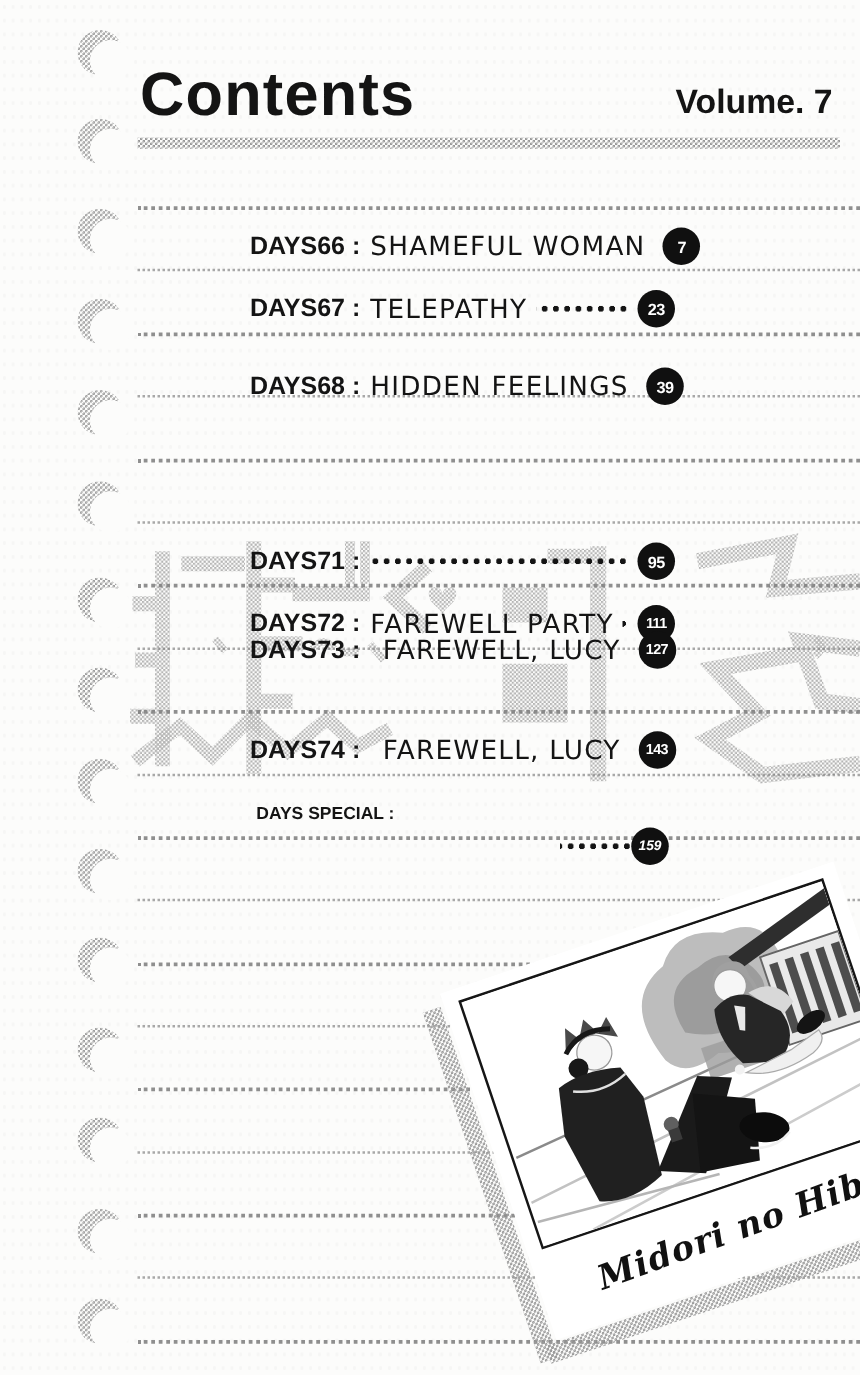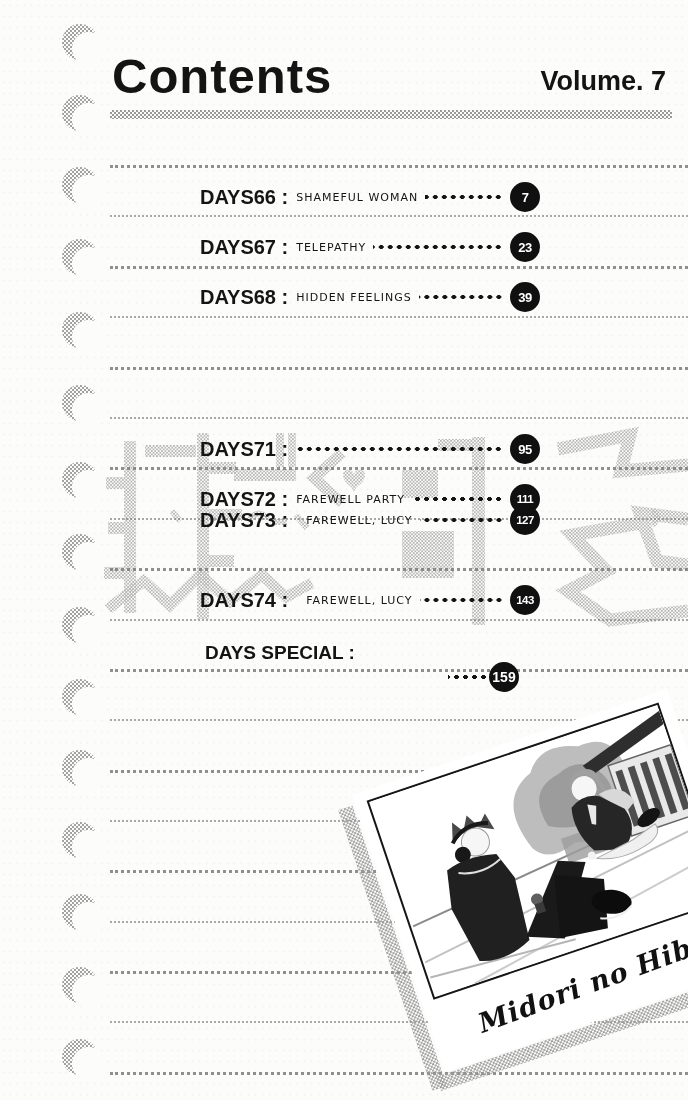--- a/index.html
+++ b/index.html
@@ -34,41 +34,41 @@
   .title{position:absolute;left:112px;top:48px;font-size:49px;font-weight:bold;
     letter-spacing:1px;z-index:4;}
   .volume{position:absolute;right:22px;top:66px;font-size:27px;font-weight:bold;z-index:4;}
   .header-rule{position:absolute;left:110px;top:110px;width:562px;height:9px;z-index:4;}
   
   .logo-art{position:absolute;left:100px;top:423px;z-index:2;opacity:.55;}
   
   .row{position:absolute;left:200px;width:340px;height:50px;display:flex;
     align-items:center;z-index:3;}
   .chap-label{font-weight:bold;font-size:20px;white-space:nowrap;flex:0 0 auto;}
-  .chap-title{font-family:"DejaVu Sans",sans-serif;font-size:11px;letter-spacing:1px;
+  .chap-title{font-family:"DejaVu Sans",sans-serif;font-size:21px;letter-spacing:1px;
     white-space:nowrap;margin-left:8px;flex:0 0 auto;}
   .row.indent .chap-title{margin-left:18px;}
   .leader{flex:1 1 auto;height:6px;margin:0 7px;align-self:center;
     background-image:radial-gradient(circle,#141414 2.2px,transparent 2.5px);
     background-size:9px 6px;background-repeat:repeat-x;background-position:right center;}
   .badge{flex:0 0 auto;width:30px;height:30px;border-radius:50%;background:#101010;
     color:#fff;font-weight:bold;font-size:13px;display:flex;align-items:center;
     justify-content:center;letter-spacing:-0.5px;}
   .badge.wide{font-size:11.5px;}
   
   .special{position:absolute;left:205px;top:636px;width:345px;height:72px;z-index:3;}
-  .sp-label{position:absolute;left:0;top:6px;font-weight:bold;font-size:19px;white-space:nowrap;}
+  .sp-label{position:absolute;left:0;top:6px;font-weight:bold;font-size:14px;white-space:nowrap;}
   .sp-lines{position:absolute;left:122px;top:3px;width:160px;text-align:center;
     font-family:"DejaVu Sans",sans-serif;font-size:14.5px;letter-spacing:.5px;line-height:19px;}
   .sp-leader{position:absolute;left:243px;top:38px;width:58px;height:6px;
     background-image:radial-gradient(circle,#141414 2.2px,transparent 2.5px);
     background-size:9px 6px;background-repeat:repeat-x;background-position:right center;}
-  .sp-badge{position:absolute;left:284px;top:26px;width:30px;height:30px;border-radius:50%;
-    background:#101010;color:#fff;font-weight:bold;font-size:14px;display:flex;
-    align-items:center;justify-content:center;}
+  .sp-badge{position:absolute;left:300px;top:26px;width:30px;height:30px;border-radius:50%;
+    background:#101010;color:#fff;font-weight:bold;font-size:11px;display:flex;
+    align-items:center;justify-content:center;font-style:italic;}
   
   .photo-wrap{position:absolute;left:352px;top:795px;width:332px;height:292px;
     transform:rotate(-18.6deg);transform-origin:0 0;z-index:5;}
   .shadow-left{position:absolute;left:-18px;top:10px;width:15px;height:296px;}
   .shadow-bottom{position:absolute;left:-10px;top:294px;width:430px;height:15px;}
   .photo-card{position:absolute;inset:0;background:#ffffff;padding:10px 12px 0 12px;
     box-sizing:border-box;}
   .photo-pic{border:2px solid #161616;height:206px;overflow:hidden;background:#fff;}
   .photo-caption{height:68px;display:flex;align-items:center;justify-content:center;
     font-family:"DejaVu Serif",serif;font-style:italic;font-weight:bold;font-size:27px;
@@ -150,21 +150,21 @@
     <span class="chap-title">SHAMEFUL WOMAN</span>
     <span class="leader"></span>
     <span class="badge">7</span>
   </div>
   <div class="row" style="top:222px">
     <span class="chap-label">DAYS67 :</span>
     <span class="chap-title">TELEPATHY</span>
     <span class="leader"></span>
     <span class="badge">23</span>
   </div>
-  <div class="row" style="top:272px">
+  <div class="row" style="top:284px">
     <span class="chap-label">DAYS68 :</span>
     <span class="chap-title">HIDDEN FEELINGS</span>
     <span class="leader"></span>
     <span class="badge">39</span>
   </div>
   <div class="row" style="top:424px">
     <span class="chap-label">DAYS71 :</span>
     <span class="leader"></span>
     <span class="badge">95</span>
   </div>

